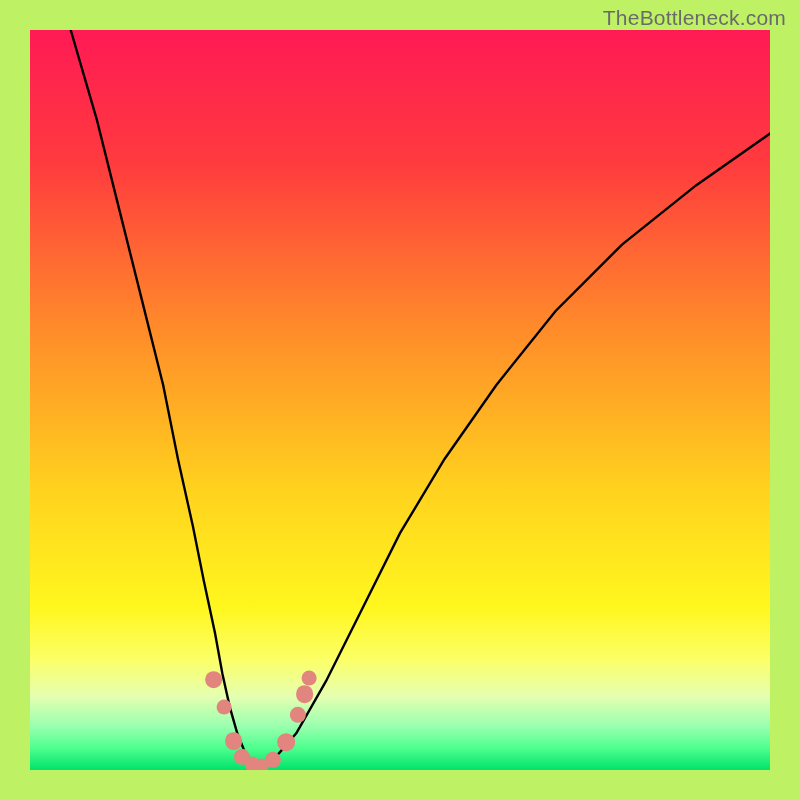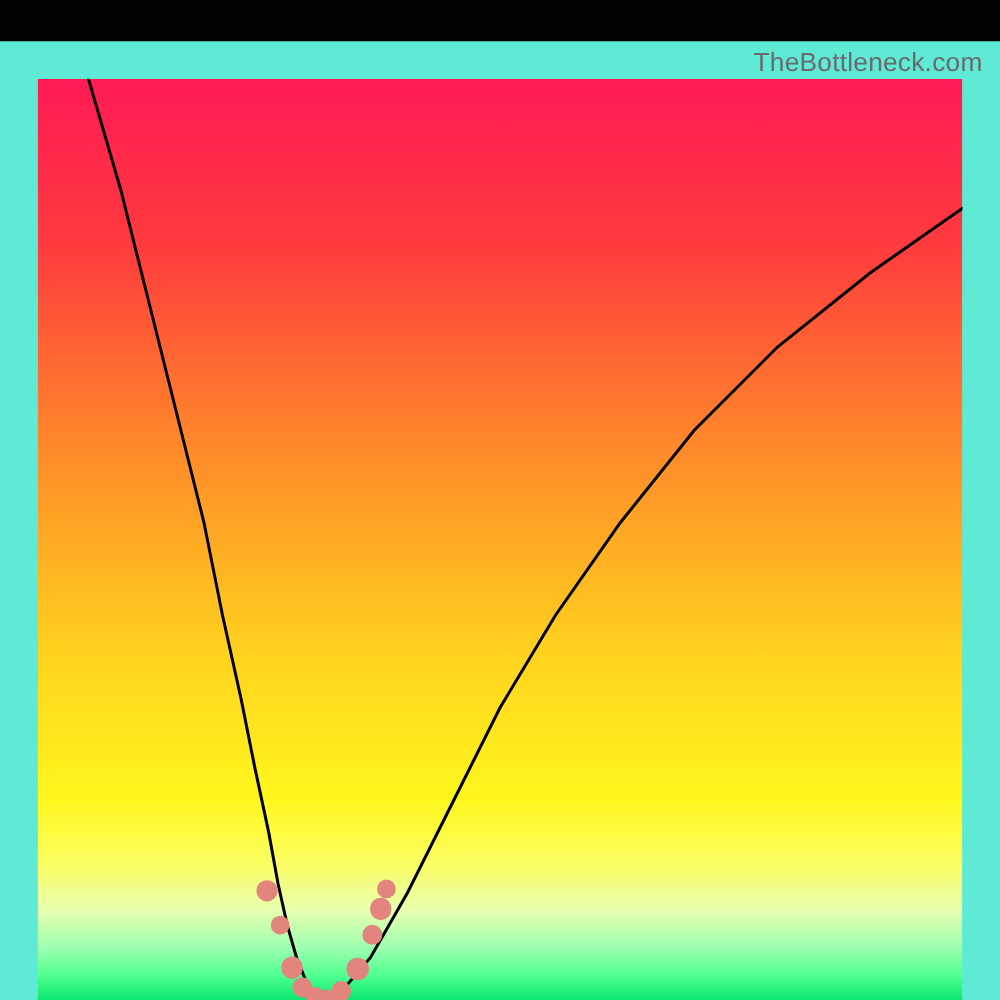--- a/index.html
+++ b/index.html
@@ -7,22 +7,21 @@
     padding: 0;
     width: 800px;
     height: 800px;
     overflow: hidden;
     background: #000;
     font-family: Arial, Helvetica, sans-serif;
   }
   .frame {
     position: absolute;
     inset: 0;
-    background: #5eead4;
-    margin-top: 33px;
+    background: #bef264;
   }
   .plot-area {
     position: absolute;
     left: 30px;
     top: 30px;
     width: 740px;
     height: 740px;
     overflow: hidden;
   }
   .gradient {

